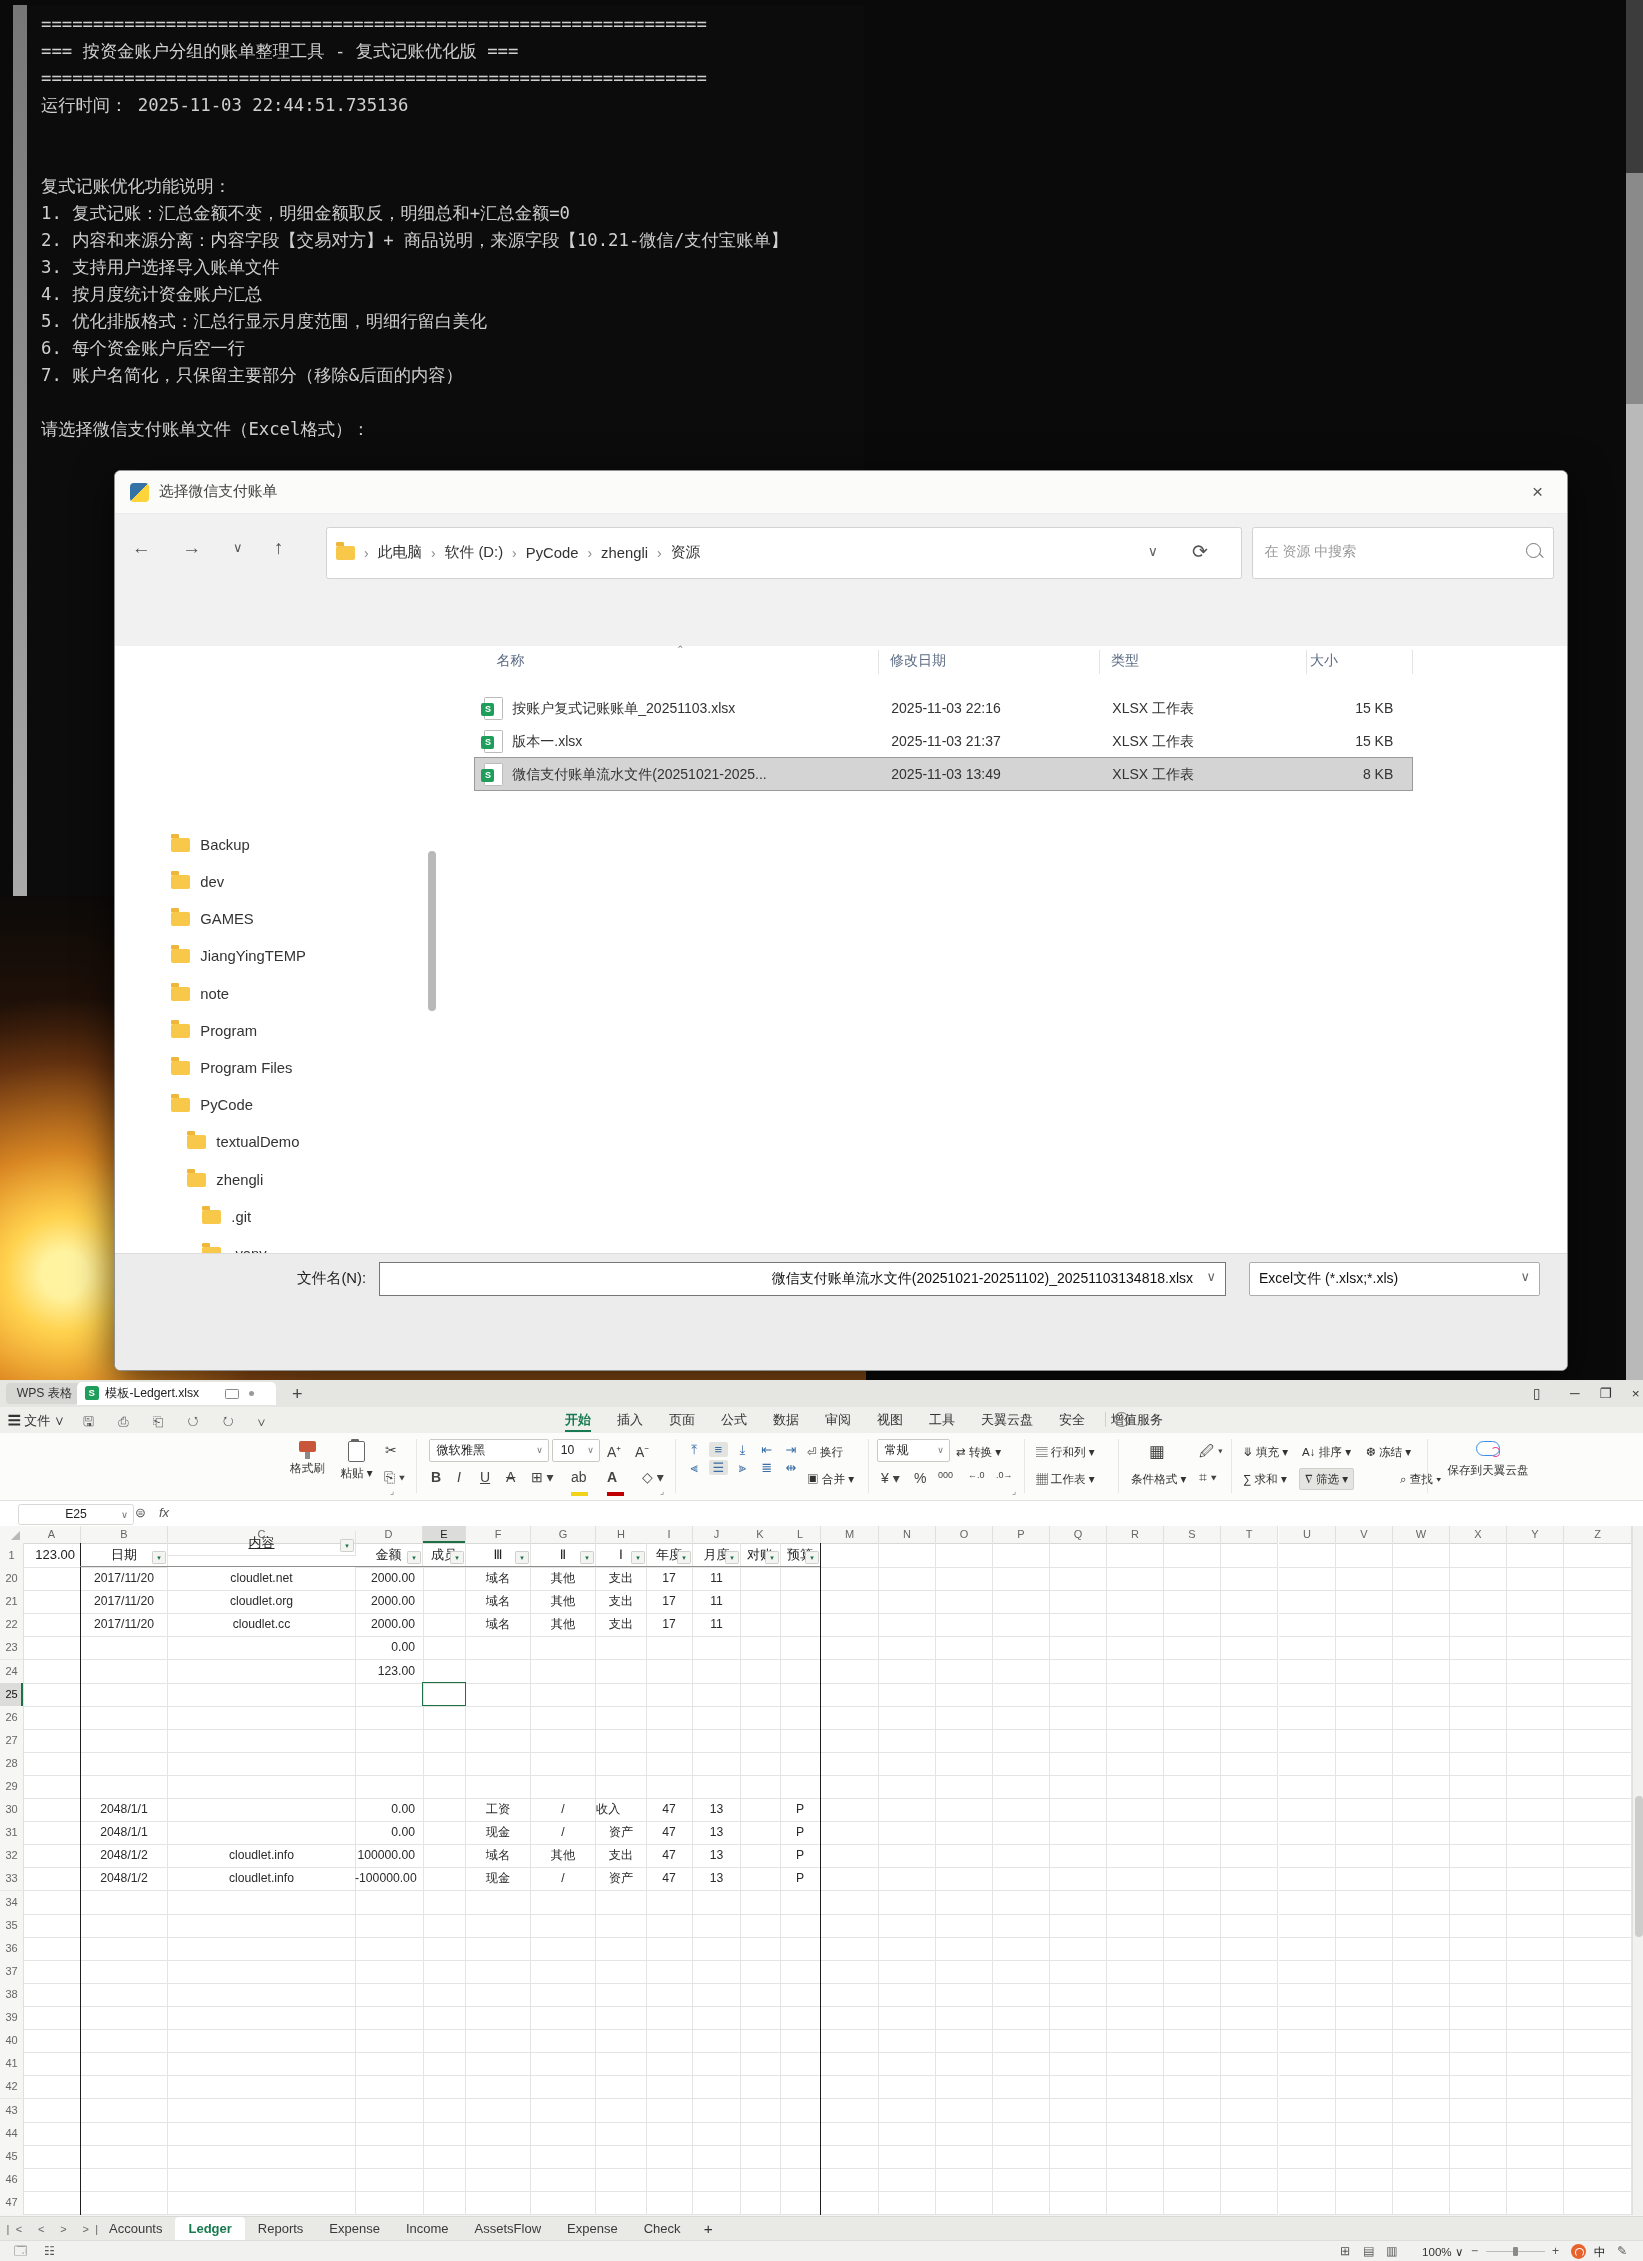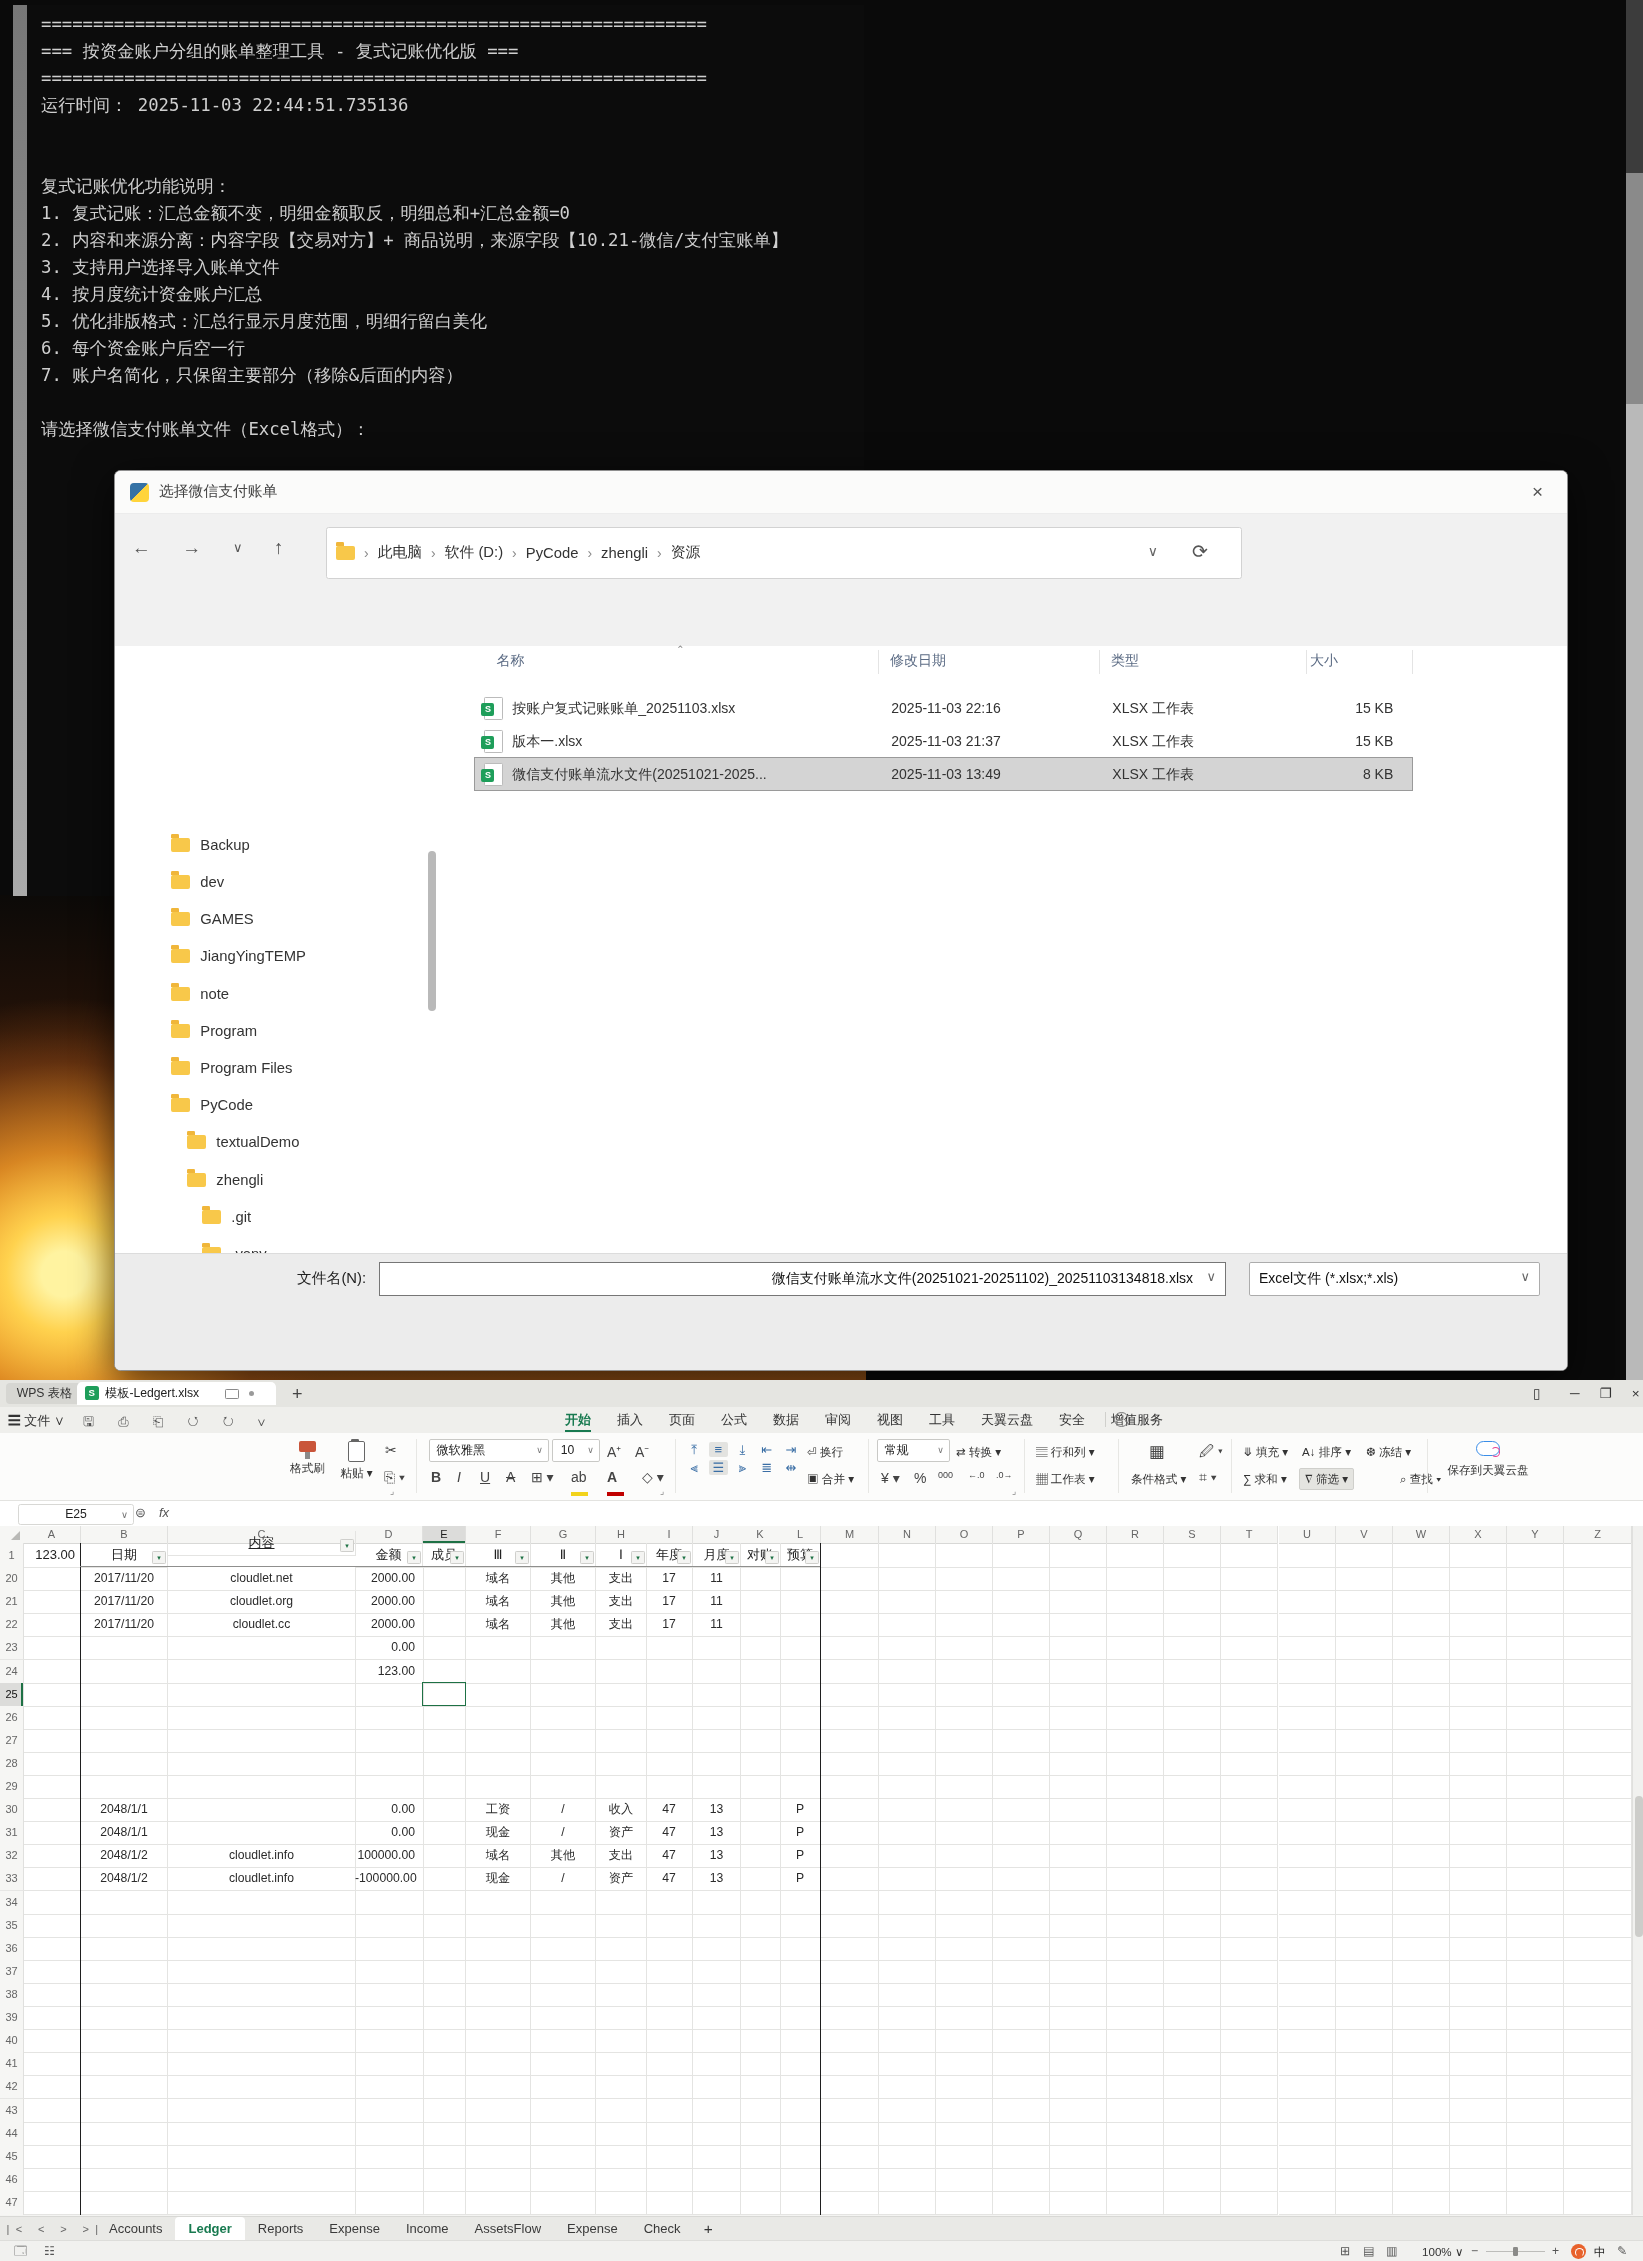--- a/index.html
+++ b/index.html
@@ -206,20 +206,24 @@
           <span>软件 (D:)</span>
           <span class="crumb-sep">›</span>
           <span>PyCode</span>
           <span class="crumb-sep">›</span>
           <span>zhengli</span>
           <span class="crumb-sep">›</span>
           <span>资源</span>
         </div>
       <div class="crumb-dd">∨</div>
       <div class="crumb-refresh">⟳</div>
+    </div>
+    <div class="search-box abs">
+      <div class="ph">在 资源 中搜索</div>
+      <div class="mag"></div>
     </div>
 
     <div class="dlg-sep abs"></div>
 
     <div class="dlg-content abs">
       <div class="tree-pane" id="tree">
           <div class="tree-item" style="top:182px;left:0px;padding-left:56px;width:100%;">
             <span class="folder-ico"></span>
             <span>Backup</span>
           </div>
@@ -769,21 +773,21 @@
         <div class="gcell" style="left:1507px;top:249px;width:56px;height:22.5px;line-height:22.5px;text-align:center;"></div>
         <div class="gcell" style="left:1564px;top:249px;width:67px;height:22.5px;line-height:22.5px;text-align:center;"></div>
         <div class="rnum" style="top:272px;height:22.5px;line-height:22.5px;">30</div>
         <div class="gcell" style="left:23px;top:272px;width:49px;height:22.5px;line-height:22.5px;text-align:right;padding-right:7.7px;"></div>
         <div class="gcell" style="left:81px;top:272px;width:86px;height:22.5px;line-height:22.5px;text-align:center;">2048/1/1</div>
         <div class="gcell" style="left:168px;top:272px;width:187px;height:22.5px;line-height:22.5px;text-align:center;"></div>
         <div class="gcell" style="left:355px;top:272px;width:60px;height:22.5px;line-height:22.5px;text-align:right;padding-right:7.7px;">0.00</div>
         <div class="gcell" style="left:423px;top:272px;width:42px;height:22.5px;line-height:22.5px;text-align:center;"></div>
         <div class="gcell" style="left:466px;top:272px;width:64px;height:22.5px;line-height:22.5px;text-align:center;">工资</div>
         <div class="gcell" style="left:531px;top:272px;width:64px;height:22.5px;line-height:22.5px;text-align:center;">/</div>
-        <div class="gcell" style="left:596px;top:272px;width:50px;height:22.5px;line-height:22.5px;text-align:center;">收入</div>
+        <div class="gcell" style="left:596px;top:272px;width:50px;height:22.5px;line-height:22.5px;text-align:left;">收入</div>
         <div class="gcell" style="left:646px;top:272px;width:46px;height:22.5px;line-height:22.5px;text-align:center;">47</div>
         <div class="gcell" style="left:693px;top:272px;width:47px;height:22.5px;line-height:22.5px;text-align:center;">13</div>
         <div class="gcell" style="left:740px;top:272px;width:40px;height:22.5px;line-height:22.5px;text-align:center;"></div>
         <div class="gcell" style="left:780px;top:272px;width:40px;height:22.5px;line-height:22.5px;text-align:center;">P</div>
         <div class="gcell" style="left:821px;top:272px;width:57px;height:22.5px;line-height:22.5px;text-align:center;"></div>
         <div class="gcell" style="left:879px;top:272px;width:56px;height:22.5px;line-height:22.5px;text-align:center;"></div>
         <div class="gcell" style="left:936px;top:272px;width:56px;height:22.5px;line-height:22.5px;text-align:center;"></div>
         <div class="gcell" style="left:993px;top:272px;width:56px;height:22.5px;line-height:22.5px;text-align:center;"></div>
         <div class="gcell" style="left:1050px;top:272px;width:56px;height:22.5px;line-height:22.5px;text-align:center;"></div>
         <div class="gcell" style="left:1107px;top:272px;width:56px;height:22.5px;line-height:22.5px;text-align:center;"></div>

